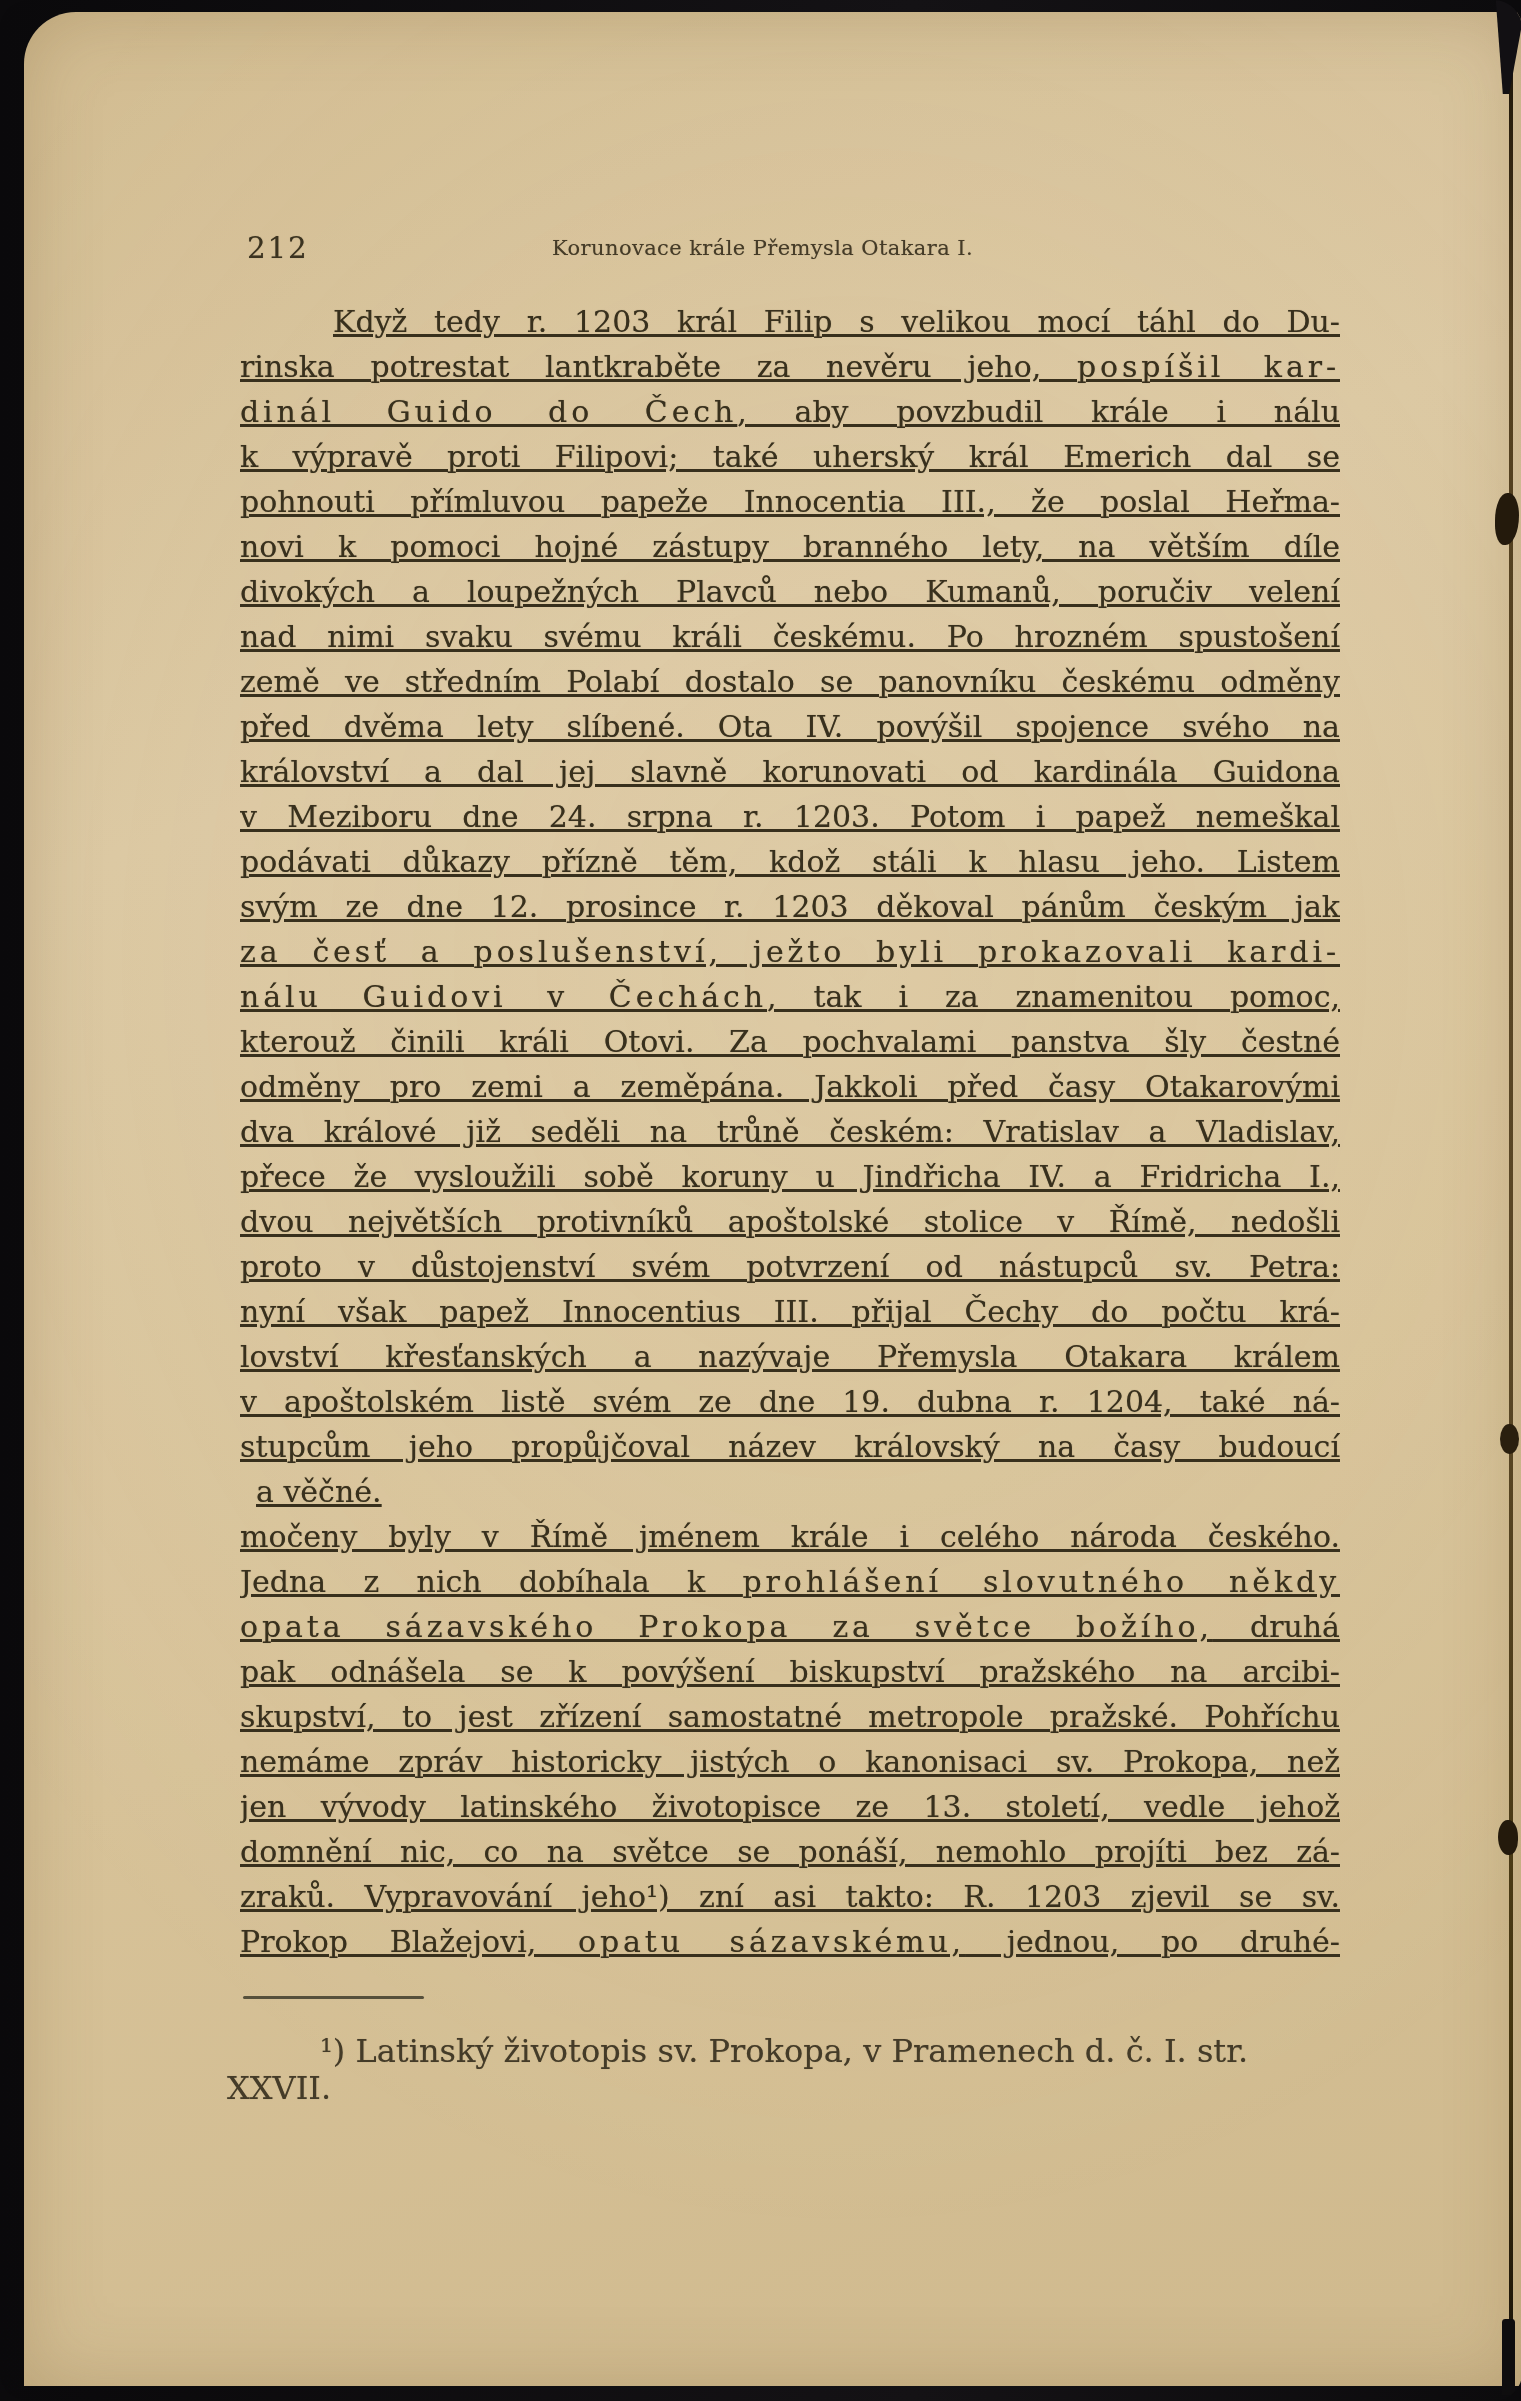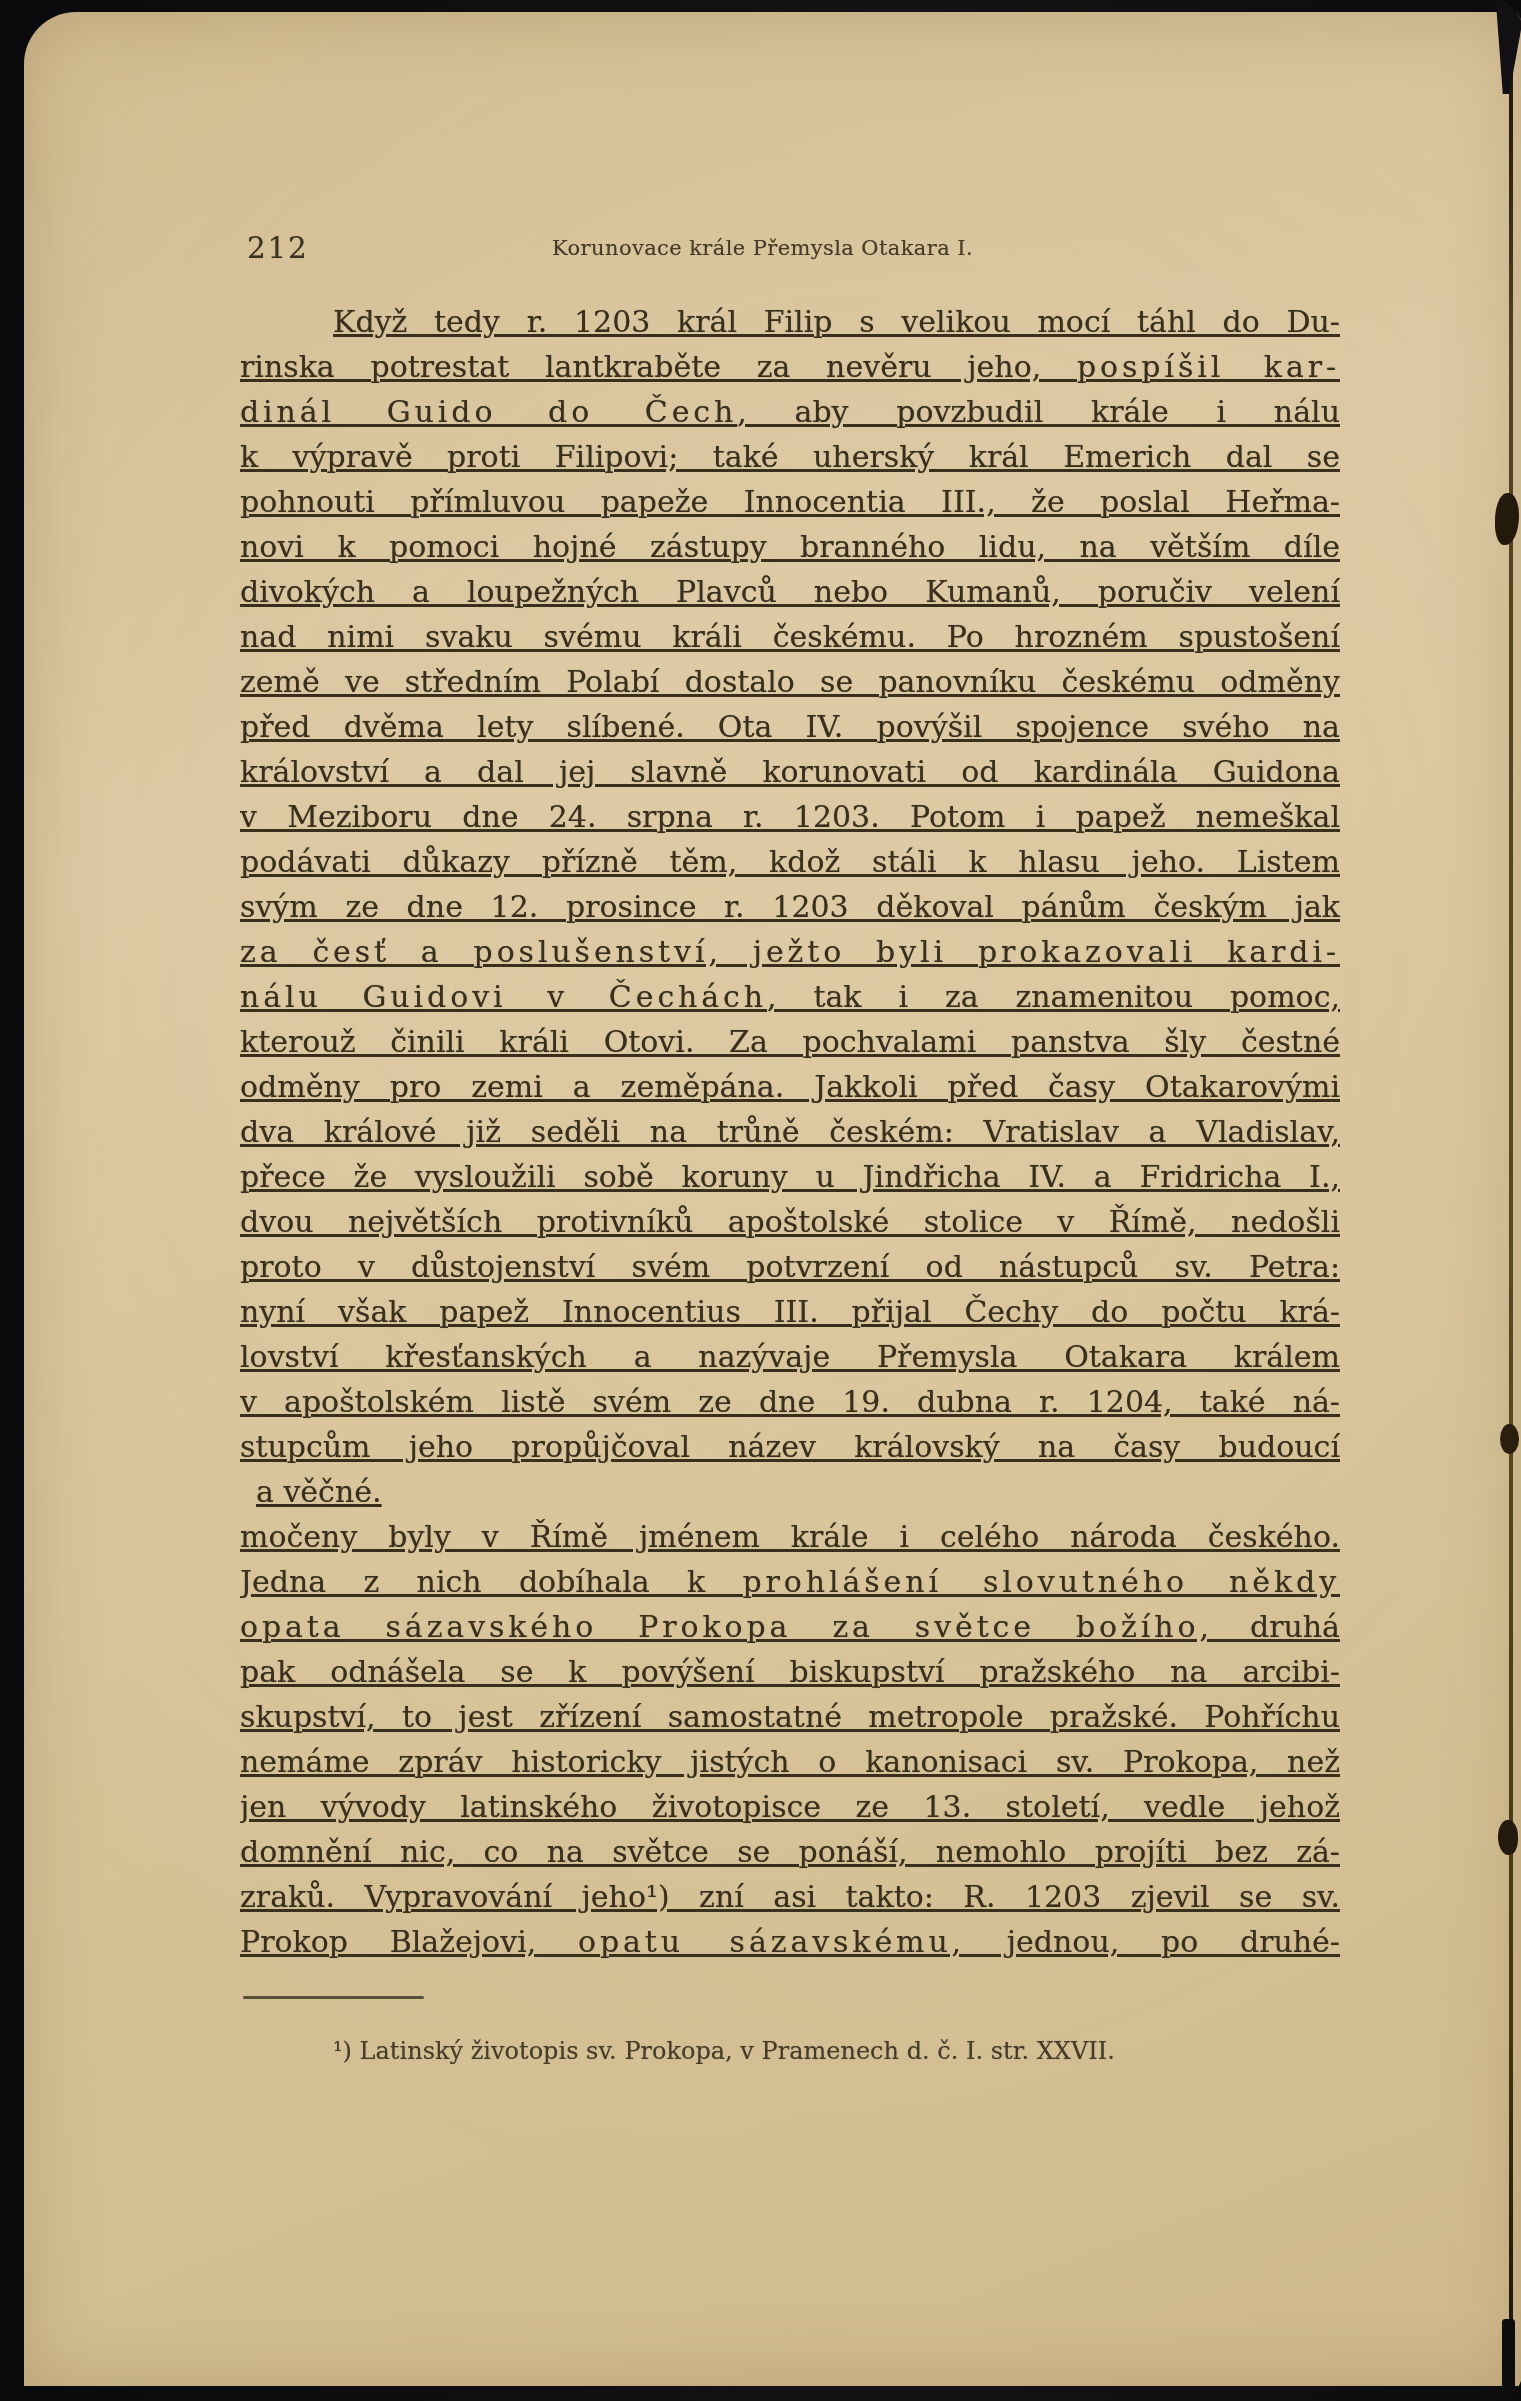--- a/index.html
+++ b/index.html
@@ -52,22 +52,22 @@
     text-decoration:underline;
   }
   .line.ind{text-indent:93px;}
   .line.end{text-align-last:left;margin-left:16px;}
   .sp{letter-spacing:0.13em;}
   .fnrule{
     position:absolute;left:243px;top:1996px;width:181px;height:3.4px;
     background:#56503b;border-radius:1.7px;
   }
   .footnote{
-    position:absolute;left:240px;top:2033px;width:1100px;
-    font-size:24px;line-height:37px;color:#443b28;
+    position:absolute;left:227px;top:2033px;width:1100px;
+    font-size:32px;line-height:37px;color:#443b28;
     text-indent:93px;
     text-shadow:0 0 0.8px rgba(56,47,29,0.4);
   }
   
   .edgeline{
     position:absolute;left:1509px;top:66px;width:4.2px;height:2321px;
     background:linear-gradient(180deg,#201709 0%,#53401f 12%,#5a4726 55%,#44350f 85%,#161008 100%);
     border-radius:2.5px;
   }
   .blob1{position:absolute;left:1495px;top:493px;width:23.6px;height:52px;
@@ -94,21 +94,21 @@
 
   <div class="pagenum">212</div>
   <div class="runtitle">Korunovace krále Přemysla Otakara I.</div>
 
   <div class="textblock">
       <div class="line ind"><span>Když tedy r. 1203 král Filip s velikou mocí táhl do Du-</span></div>
       <div class="line"><span>rinska potrestat lantkraběte za nevěru jeho, </span><span class="sp">pospíšil kar-</span></div>
       <div class="line"><span class="sp">dinál Guido do Čech</span><span>, aby povzbudil krále i nálu</span></div>
       <div class="line"><span>k výpravě proti Filipovi; také uherský král Emerich dal se</span></div>
       <div class="line"><span>pohnouti přímluvou papeže Innocentia III., že poslal Heřma-</span></div>
-      <div class="line"><span>novi k pomoci hojné zástupy branného lidu, na větším díle</span></div>
+      <div class="line"><span>novi k pomoci hojné zástupy branného lety, na větším díle</span></div>
       <div class="line"><span>divokých a loupežných Plavců nebo Kumanů, poručiv velení</span></div>
       <div class="line"><span>nad nimi svaku svému králi českému. Po hrozném spustošení</span></div>
       <div class="line"><span>země ve středním Polabí dostalo se panovníku českému odměny</span></div>
       <div class="line"><span>před dvěma lety slíbené. Ota IV. povýšil spojence svého na</span></div>
       <div class="line"><span>království a dal jej slavně korunovati od kardinála Guidona</span></div>
       <div class="line"><span>v Meziboru dne 24. srpna r. 1203. Potom i papež nemeškal</span></div>
       <div class="line"><span>podávati důkazy přízně těm, kdož stáli k hlasu jeho. Listem</span></div>
       <div class="line"><span>svým ze dne 12. prosince r. 1203 děkoval pánům českým jak</span></div>
       <div class="line"><span class="sp">za česť a poslušenství, ježto byli prokazovali kardi-</span></div>
       <div class="line"><span class="sp">nálu Guidovi v Čechách</span><span>, tak i za znamenitou pomoc,</span></div>

